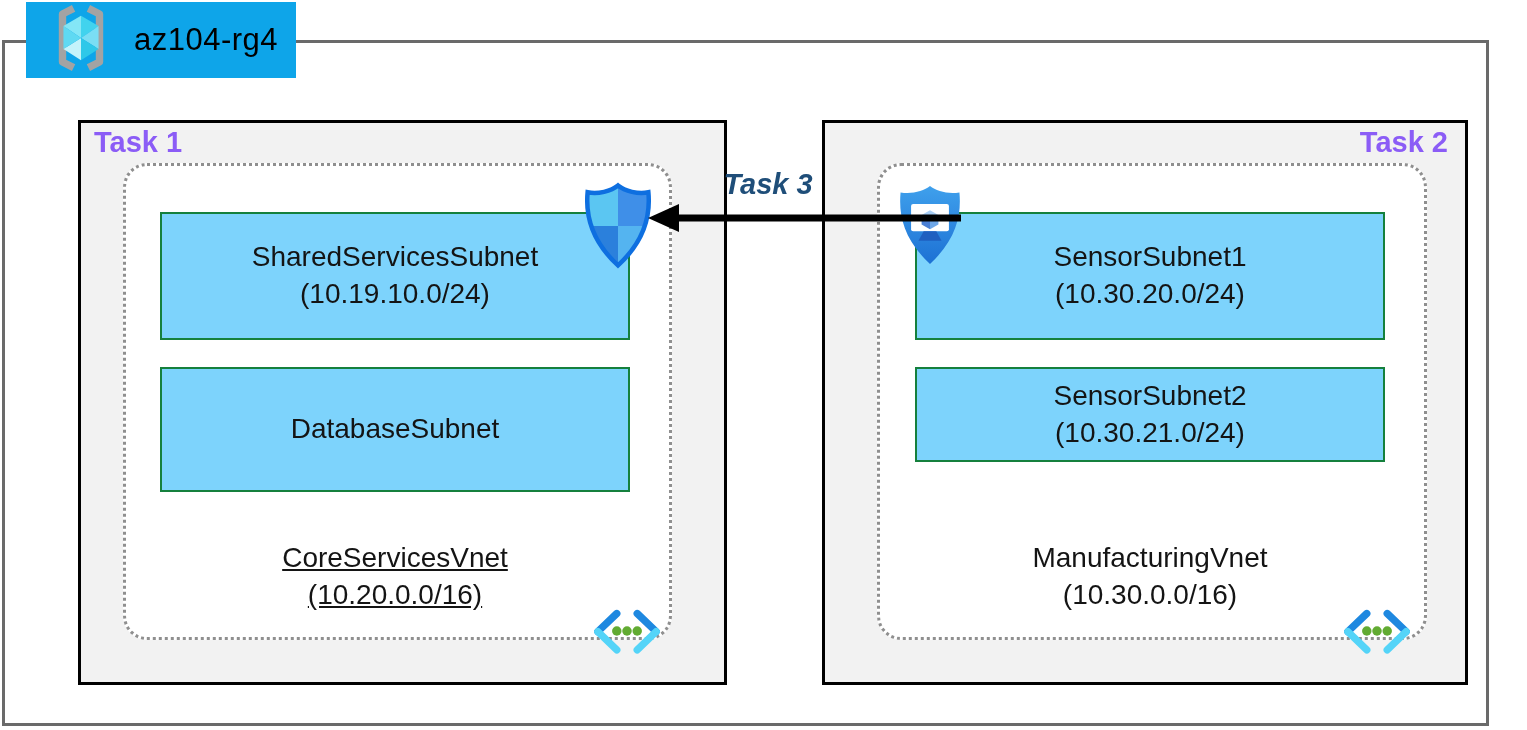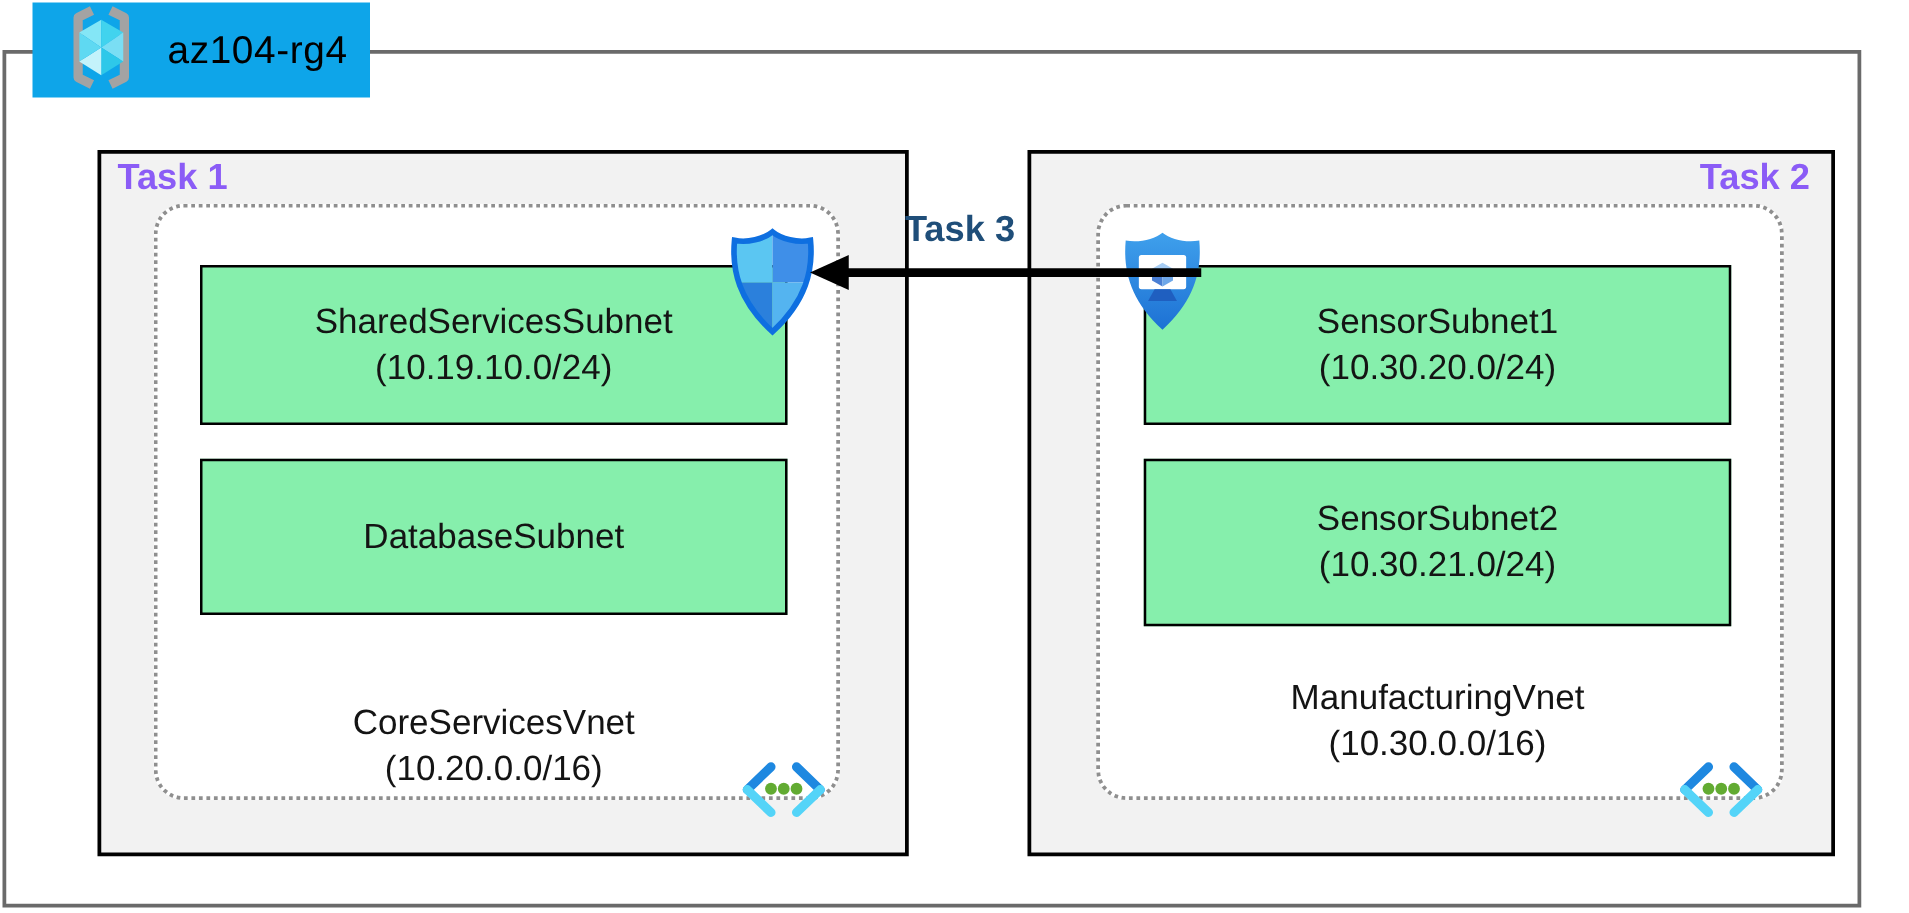--- a/index.html
+++ b/index.html
@@ -23,45 +23,45 @@
     position:absolute;background:#f2f2f2;border:3px solid #000;
     box-sizing:border-box;z-index:1;
   }
   .task1{left:78px;top:120px;width:649px;height:565px;}
   .task2{left:822px;top:120px;width:646px;height:565px;}
   .task-label{
     position:absolute;font-size:29px;font-weight:bold;color:#8b5cf6;z-index:2;
   }
   .task1-label{left:94px;top:126px;}
   .task2-label{right:79px;top:126px;text-align:right;}
-  .task3-label{left:712px;top:168px;width:112px;text-align:center;z-index:6;position:absolute;font-size:29px;font-weight:bold;color:#1f4e79;}
+  .task3-label{left:712px;top:168px;width:112px;text-align:center;z-index:6;position:absolute;font-size:29px;font-weight:bold;color:#1f4e79;font-style:italic;}
   
   .vnet-boundary{
     position:absolute;border:3px dotted #8f8f8f;border-radius:24px;
     box-sizing:border-box;background:#ffffff;z-index:2;
   }
   .vnet1{left:123px;top:163px;width:549px;height:477px;}
   .vnet2{left:877px;top:163px;width:550px;height:477px;}
   
   .subnet-box{
-    position:absolute;background:#86efac;border:2px solid #000000;
+    position:absolute;background:#7dd3fc;border:2px solid #15803d;
     box-sizing:border-box;display:flex;flex-direction:column;
     align-items:center;justify-content:center;z-index:3;
     font-size:28px;color:#141414;line-height:1.32;text-align:center;
   }
   .sn1a{left:160px;top:212px;width:470px;height:128px;}
   .sn1b{left:160px;top:367px;width:470px;height:125px;text-align:right;}
   .sn2a{left:915px;top:212px;width:470px;height:128px;}
-  .sn2b{left:915px;top:367px;width:470px;height:134px;}
+  .sn2b{left:915px;top:367px;width:470px;height:95px;}
   
   .vnet-label{
     position:absolute;width:470px;text-align:center;z-index:3;
     font-size:28px;color:#141414;line-height:1.32;
   }
-  .vnet1-label{left:160px;top:560px;}
+  .vnet1-label{left:160px;top:540px;text-decoration:underline;}
   .vnet2-label{left:915px;top:540px;}
   
   .icon{position:absolute;z-index:6;}
   .defender-icon{left:582px;top:182px;}
   .bastion-icon{left:896px;top:184px;}
   .vneticon1{left:592px;top:607px;z-index:4;}
   .vneticon2{left:1342px;top:607px;z-index:4;}
   .arrow{position:absolute;left:645px;top:197px;z-index:7;}
 </style>
 </head>

